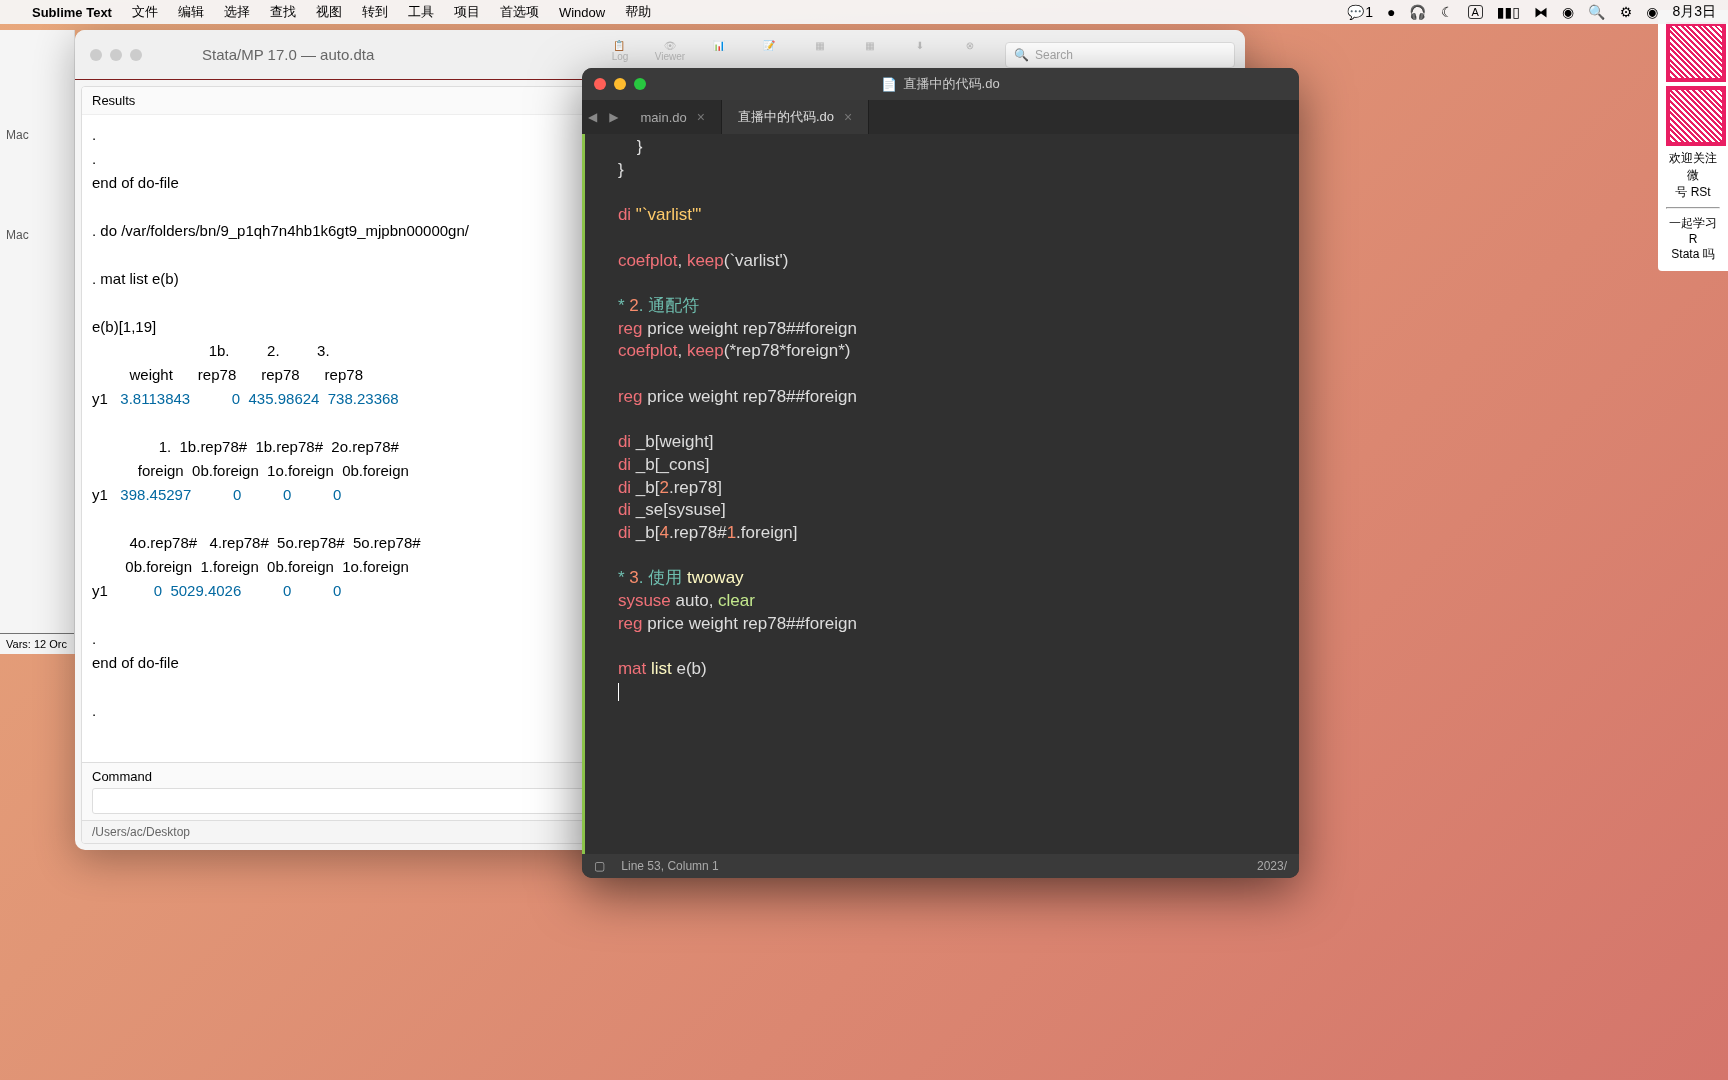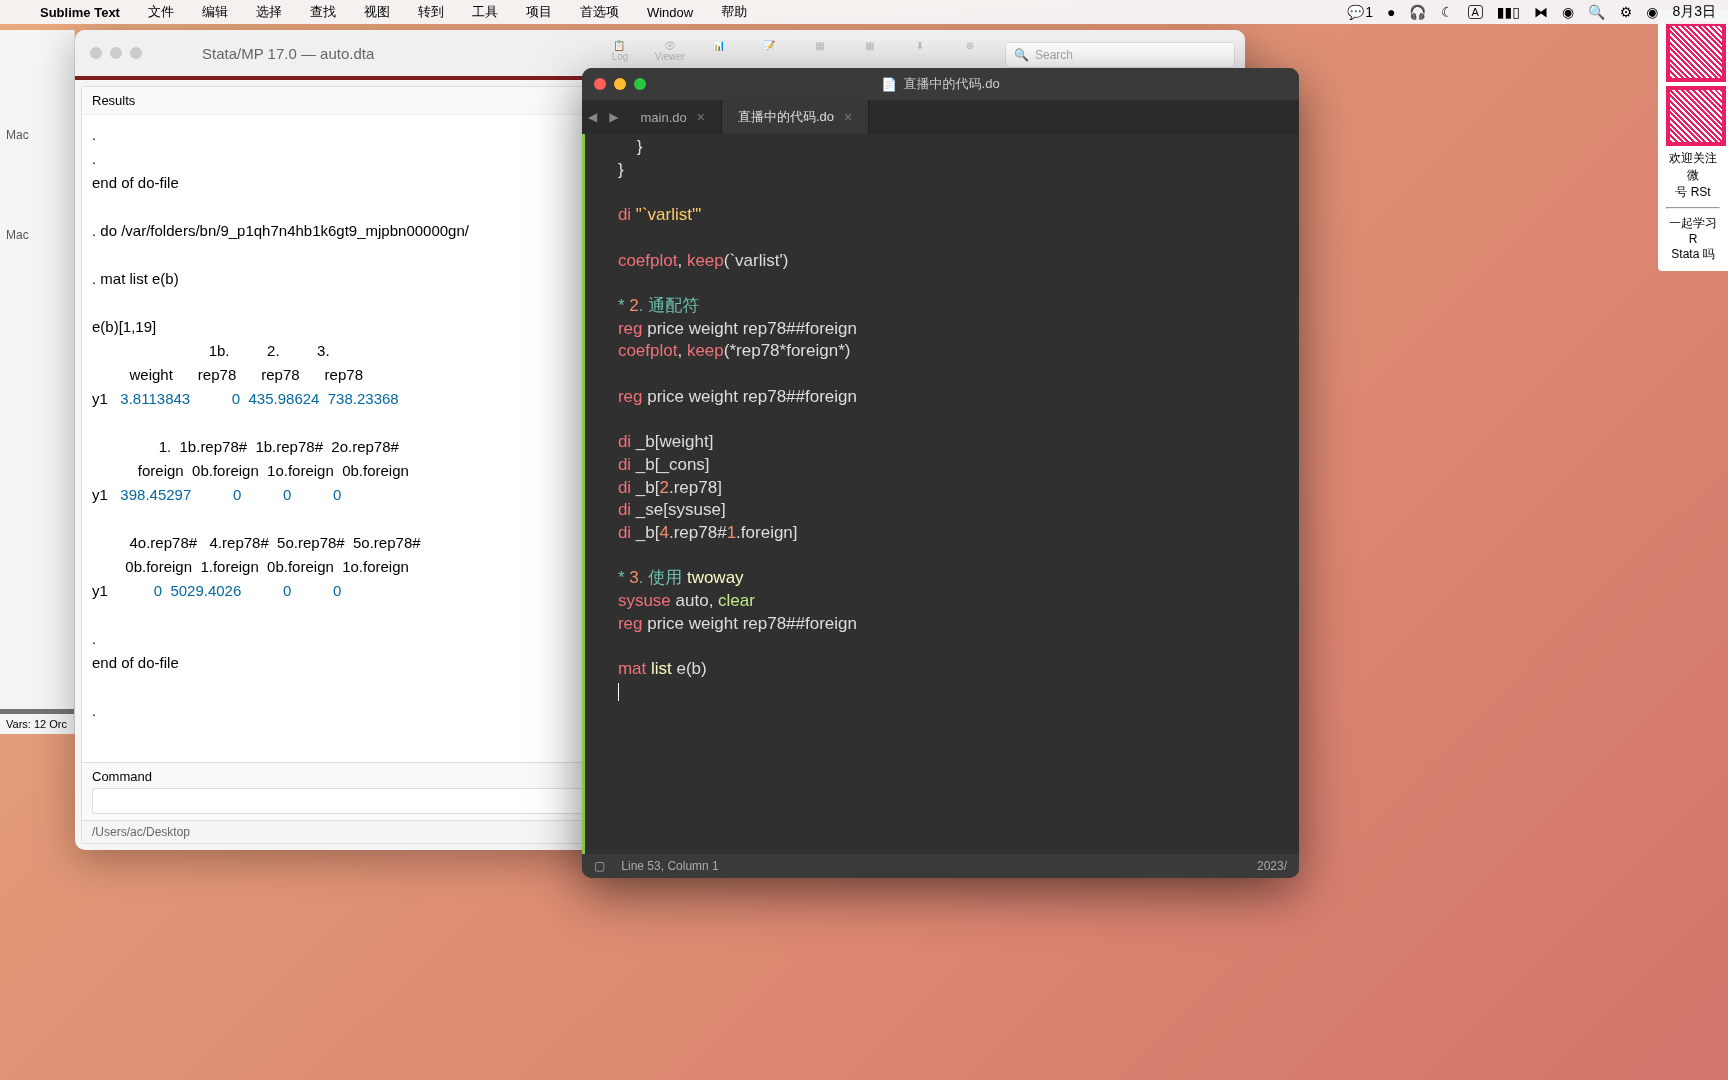--- a/index.html
+++ b/index.html
@@ -1,47 +1,47 @@
 <!DOCTYPE html>
 <html><head>
 <meta charset="utf-8">
 <style>
 * { margin: 0; padding: 0; box-sizing: border-box; font-family: -apple-system, BlinkMacSystemFont, "Helvetica Neue", sans-serif; }
 body { background: linear-gradient(135deg, #e8a87c 0%, #d4756b 100%); width: 1728px; height: 1080px; overflow: hidden; position: relative; }
 
 
-.menubar { height: 24px; background: rgba(245,245,245,0.95); display: flex; align-items: center; padding: 0 12px; font-size: 13px; gap: 28px; position: relative; z-index: 100; }
+.menubar { height: 24px; background: rgba(245,245,245,0.95); display: flex; align-items: center; padding: 0 12px; font-size: 13px; gap: 20px; position: relative; z-index: 100; }
 .menubar .apple { font-size: 15px; }
 .menubar .app-name { font-weight: 600; }
 .menubar .right { margin-left: auto; display: flex; align-items: center; gap: 14px; font-size: 14px; }
 .menubar .right span { display: inline-flex; align-items: center; }
 
 
 .stata-win { position: absolute; left: 75px; top: 30px; width: 1170px; height: 820px; background: #f5f5f5; border-radius: 10px; box-shadow: 0 10px 40px rgba(0,0,0,0.3); overflow: hidden; }
-.stata-titlebar { height: 50px; background: #f0f0f0; display: flex; align-items: center; padding: 0 15px; border-bottom: 4px solid #7f1d1d; }
+.stata-titlebar { height: 50px; background: #f0f0f0; display: flex; align-items: center; padding: 0 15px; border-bottom: 1px solid #7f1d1d; }
 .traffic { display: flex; gap: 8px; }
 .traffic span { width: 12px; height: 12px; border-radius: 50%; background: #ccc; }
 .stata-title { margin-left: 60px; font-size: 15px; color: #666; }
 .stata-toolbar { position: absolute; right: 10px; top: 10px; display: flex; gap: 20px; align-items: center; }
 .stata-toolbar-btn { width: 30px; height: 30px; display: flex; flex-direction: column; align-items: center; color: #bbb; font-size: 10px; }
 .stata-search { width: 230px; height: 26px; background: #fff; border: 1px solid #ddd; border-radius: 4px; padding: 0 8px; font-size: 12px; color: #aaa; display: flex; align-items: center; gap: 6px; }
 
 .stata-body { display: flex; height: calc(100% - 50px); }
 .stata-results-wrap { flex: 1; display: flex; flex-direction: column; background: #fff; margin: 6px; border: 1px solid #ddd; border-radius: 4px; overflow: hidden; }
 .results-header { padding: 6px 10px; font-size: 13px; font-weight: 500; border-bottom: 1px solid #eee; background: #fafafa; }
 .results-content { flex: 1; padding: 8px 10px; font-family: "Menlo", monospace; font-size: 15px; line-height: 1.6; white-space: pre; overflow: auto; color: #000; }
 .results-content .num { color: #0369a1; }
 .command-bar { border-top: 1px solid #ddd; padding: 6px 10px; font-size: 13px; background: #fafafa; }
 .command-label { font-weight: 500; margin-bottom: 4px; }
 .command-input { width: 100%; height: 26px; border: 1px solid #ddd; background: #fff; border-radius: 3px; }
 .stata-footer { padding: 4px 10px; font-size: 12px; color: #666; border-top: 1px solid #ddd; background: #f5f5f5; }
 
-.stata-sidebar-left { position: absolute; left: 0; top: 30px; width: 75px; height: 704px; background: #f5f5f5; border-right: 1px solid #ddd; }
+.stata-sidebar-left { position: absolute; left: 0; top: 30px; width: 75px; height: 624px; background: #f5f5f5; border-right: 1px solid #ddd; }
 .sidebar-item { padding: 8px 6px; font-size: 12px; color: #555; }
-.vars-bar { position: absolute; left: 0; bottom: 0; width: 100%; padding: 4px 6px; font-size: 11px; border-top: 5px solid #737373; }
+.vars-bar { position: absolute; left: 0; bottom: 0; width: 100%; padding: 4px 6px; font-size: 11px; border-top: 1px solid #737373; }
 
 
 .sublime-win { position: absolute; left: 582px; top: 68px; width: 717px; height: 810px; background: #303030; border-radius: 10px; box-shadow: 0 15px 50px rgba(0,0,0,0.5); overflow: hidden; z-index: 50; }
 .sublime-titlebar { height: 32px; background: #3a3a3a; display: flex; align-items: center; padding: 0 12px; position: relative; }
 .sublime-titlebar .traffic span:nth-child(1){background:#ff5f57}
 .sublime-titlebar .traffic span:nth-child(2){background:#febc2e}
 .sublime-titlebar .traffic span:nth-child(3){background:#28c840}
 .sublime-title { position: absolute; left: 50%; transform: translateX(-50%); color: #ccc; font-size: 13px; display: flex; align-items: center; gap: 6px; }
 .sublime-tabs { height: 34px; background: #2b2b2b; display: flex; align-items: center; }
 .tab-arrow { color: #888; padding: 0 6px; font-size: 12px; }

